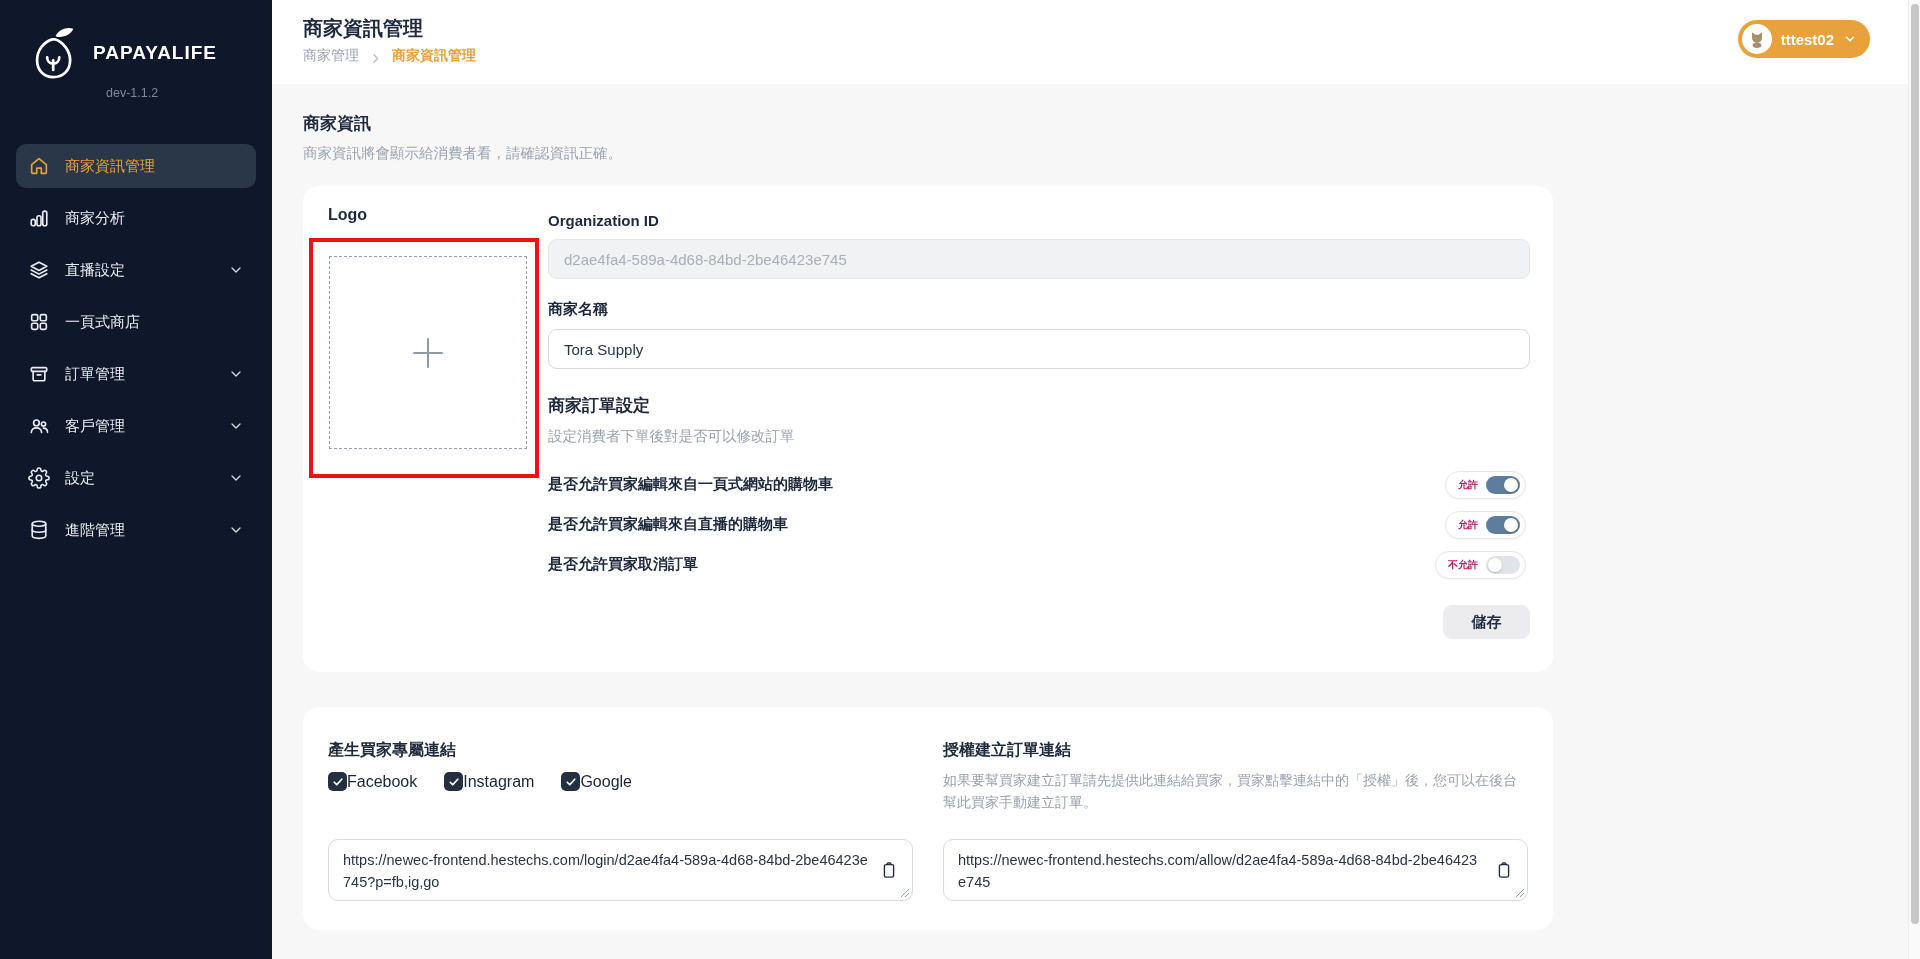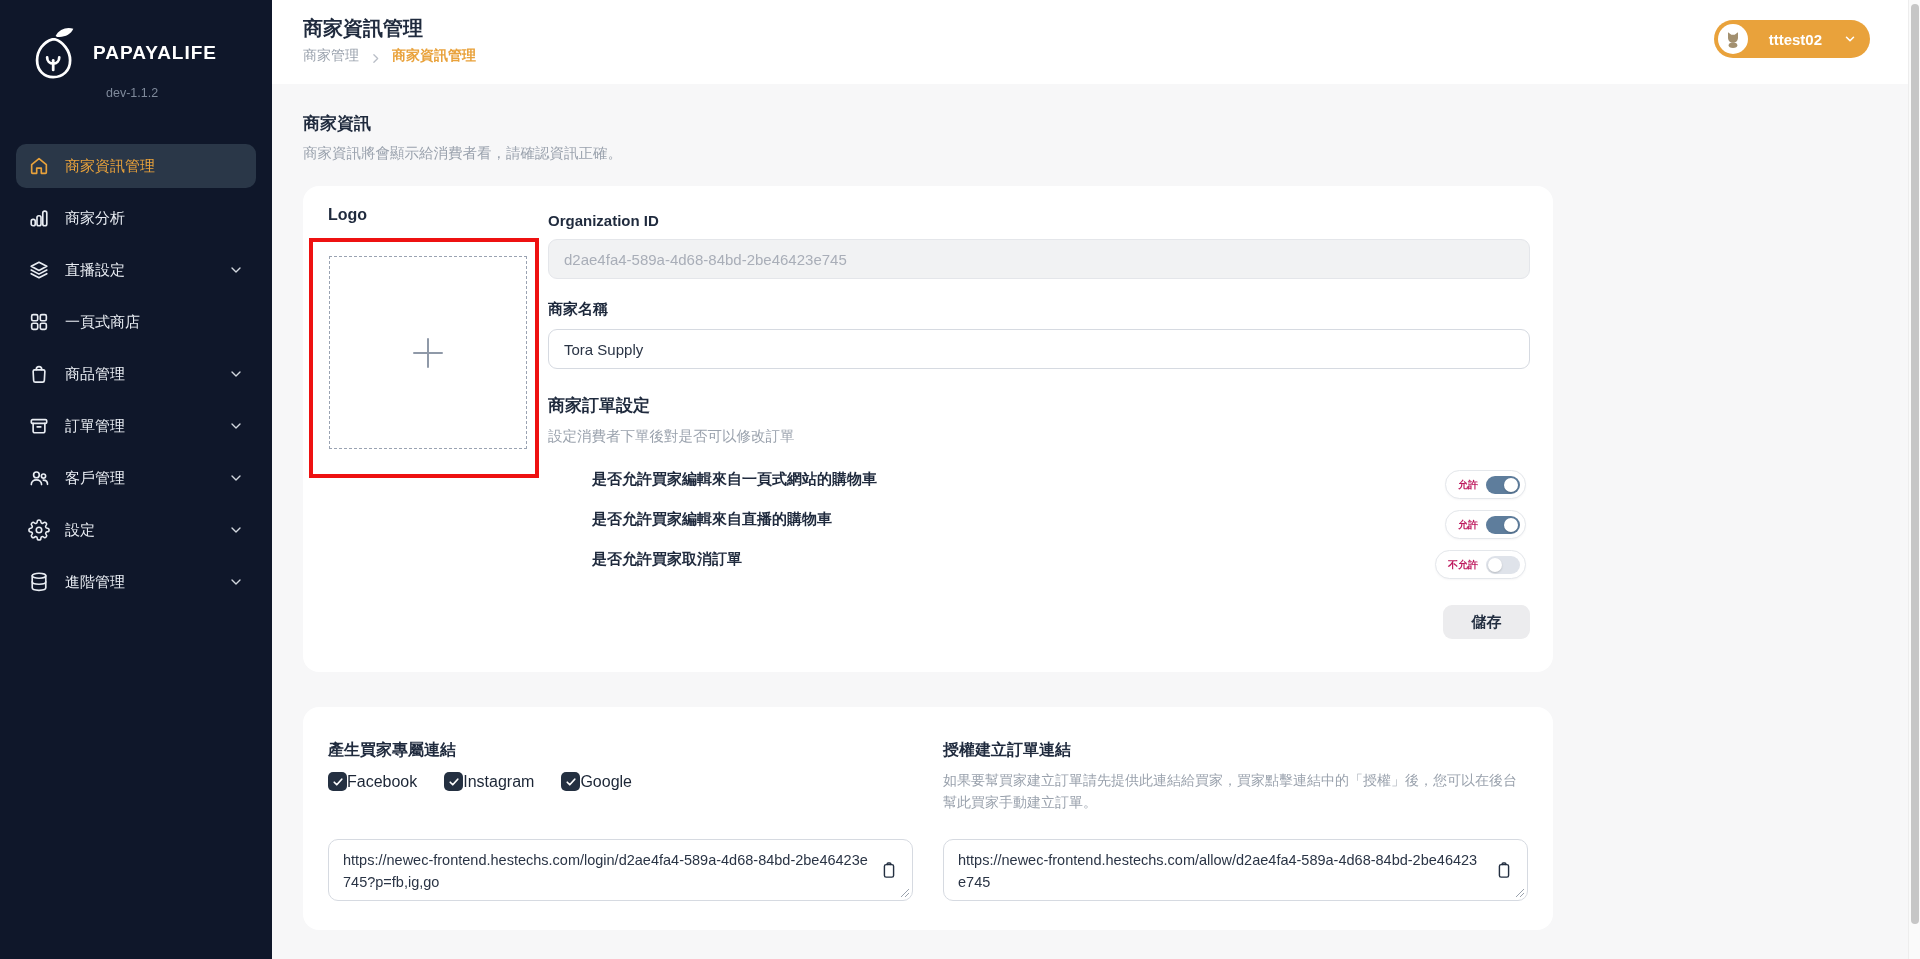--- a/index.html
+++ b/index.html
@@ -25,21 +25,21 @@
   .nav-chevron { margin-left:auto; width:16px; height:16px; opacity:.9; }
 
   
   .header { position:absolute; left:272px; top:0; right:0; height:84px; background:#ffffff; z-index:4; }
   .page-title { position:absolute; left:31px; top:15px; font-size:20px; font-weight:bold; color:#1f2a3d; }
   .breadcrumb { position:absolute; left:31px; top:47px; display:flex; align-items:flex-end; gap:10px; font-size:14px; }
   .bc-parent { color:#9aa2ad; }
   .bc-sep { width:13px; height:13px; }
   .bc-current { color:#e9a23b; font-weight:bold; }
   .user-pill { position:absolute; top:20px; right:50px; height:38px; border-radius:19px; background:#e9a23b;
-    display:flex; align-items:center; gap:21px; padding:0 13px 0 4px; cursor:pointer; }
+    display:flex; align-items:center; gap:9px; padding:0 13px 0 4px; cursor:pointer; }
   .avatar { width:30px; height:30px; border-radius:50%; background:#ffffff; display:flex; align-items:center; justify-content:center; overflow:hidden; }
   .user-name { color:#ffffff; font-size:15px; font-weight:bold; }
   .user-chevron { width:14px; height:14px; }
 
   
   .content { position:absolute; left:272px; top:84px; right:0; bottom:0; background:#f7f7f8; padding:28px 0 0 31px; }
   .section-title { font-size:17px; font-weight:bold; color:#1f2a3d; }
   .section-sub { margin-top:9px; font-size:14.5px; color:#9aa2ad; }
 
   .card { background:#ffffff; border-radius:16px; width:1250px; }
@@ -54,21 +54,21 @@
   
   .form-col { margin-left:245px; padding:26px 23px 0 0; }
   .field-label { font-size:15px; font-weight:bold; color:#1f2a3d; }
   .tinput { width:100%; height:40px; border:1px solid #d6dae1; border-radius:9px; padding:0 15px;
     font-size:15px; color:#2a3445; font-family:inherit; background:#ffffff; margin-top:10px; display:block; }
   .tinput:disabled, .tinput.disabled { background:#f1f2f3; border-color:#e4e6ea; color:#a9aeb8; }
   .lbl-2 { margin-top:21px; }
   .sub-heading { margin-top:25px; font-size:17px; font-weight:bold; color:#1f2a3d; }
   .sub-desc { margin-top:10px; font-size:14.5px; color:#9aa2ad; }
   .toggle-rows { margin-top:24px; }
-  .toggle-row { display:flex; justify-content:space-between; margin-bottom:11px; height:29px; padding-right:4px;margin-left:44px; }
+  .toggle-row { display:flex; align-items:center; justify-content:space-between; margin-bottom:11px; height:29px; padding-right:4px; }
   .toggle-row-label { font-size:15px; font-weight:bold; color:#1f2a3d; }
   .toggle-pill { display:flex; align-items:center; gap:8px; border:1px solid #e4e7eb; border-radius:16px;
     background:#ffffff; padding:4px 5px 4px 12px; box-shadow:0 1px 2px rgba(20,30,50,.04); cursor:pointer; }
   .toggle-pill-label { font-size:10px; font-weight:bold; color:#be185d; }
   .switch { width:34px; height:18px; border-radius:9px; position:relative; }
   .switch.on { background:#5e7d9c; }
   .switch.off { background:#dfe3ea; }
   .knob { position:absolute; top:2px; width:14px; height:14px; border-radius:50%; background:#ffffff; box-shadow:0 1px 2px rgba(0,0,0,.18); }
   .switch.on .knob { right:2px; }
   .switch.off .knob { left:2px; }
@@ -158,34 +158,20 @@
         <svg width="22" height="22" viewBox="0 0 24 24" fill="none" stroke-width="1.8" stroke-linecap="round" stroke-linejoin="round" stroke="currentColor">
           <rect x="4" y="4" width="6.6" height="6.6" rx="1.6"></rect>
           <rect x="13.4" y="4" width="6.6" height="6.6" rx="1.6"></rect>
           <rect x="4" y="13.4" width="6.6" height="6.6" rx="1.6"></rect>
           <rect x="13.4" y="13.4" width="6.6" height="6.6" rx="1.6"></rect>
         </svg>
       </span>
       <span>一頁式商店</span>
     </div>
 
-    <div class="nav-item">
-      <span class="nico">
-        <svg width="22" height="22" viewBox="0 0 24 24" fill="none" stroke-width="1.8" stroke-linecap="round" stroke-linejoin="round" stroke="currentColor">
-          <path d="M5.6 9 a1.6 1.6 0 0 1 1.6 -1.5 h9.6 a1.6 1.6 0 0 1 1.6 1.5 l-.55 10 a2 2 0 0 1 -2 1.9 H8.15 a2 2 0 0 1 -2 -1.9 Z"></path>
-          <path d="M9 7.3 V7 a3 3 0 0 1 6 0 v.3"></path>
-        </svg>
-      </span>
-      <span>商品管理</span>
-      <span class="nav-chevron">
-        <svg width="16" height="16" viewBox="0 0 24 24" fill="none" stroke="#e9edf3" stroke-width="2" stroke-linecap="round" stroke-linejoin="round">
-            <path d="M6 9 L12 15 L18 9"></path>
-          </svg>
-      </span>
-    </div>
 
     <div class="nav-item">
       <span class="nico">
         <svg width="22" height="22" viewBox="0 0 24 24" fill="none" stroke-width="1.8" stroke-linecap="round" stroke-linejoin="round" stroke="currentColor">
           <rect x="3.6" y="5" width="16.8" height="4.2" rx="1.4"></rect>
           <path d="M5.6 9.2 V17.6 a1.8 1.8 0 0 0 1.8 1.8 h9.2 a1.8 1.8 0 0 0 1.8 -1.8 V9.2"></path>
           <path d="M10 13 H14"></path>
         </svg>
       </span>
       <span>訂單管理</span>

